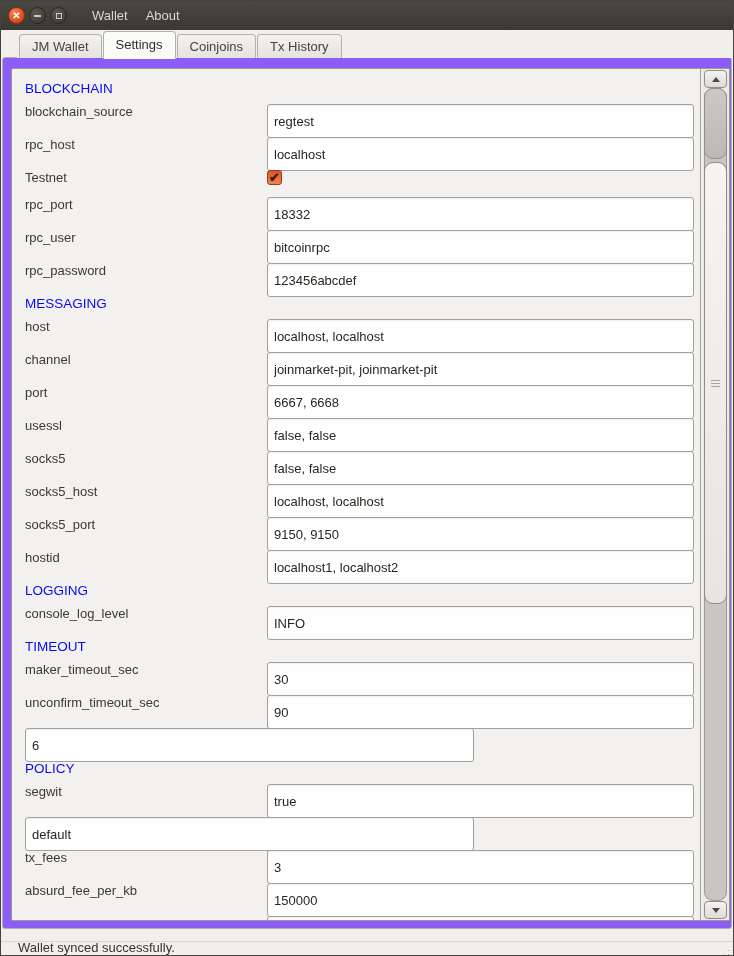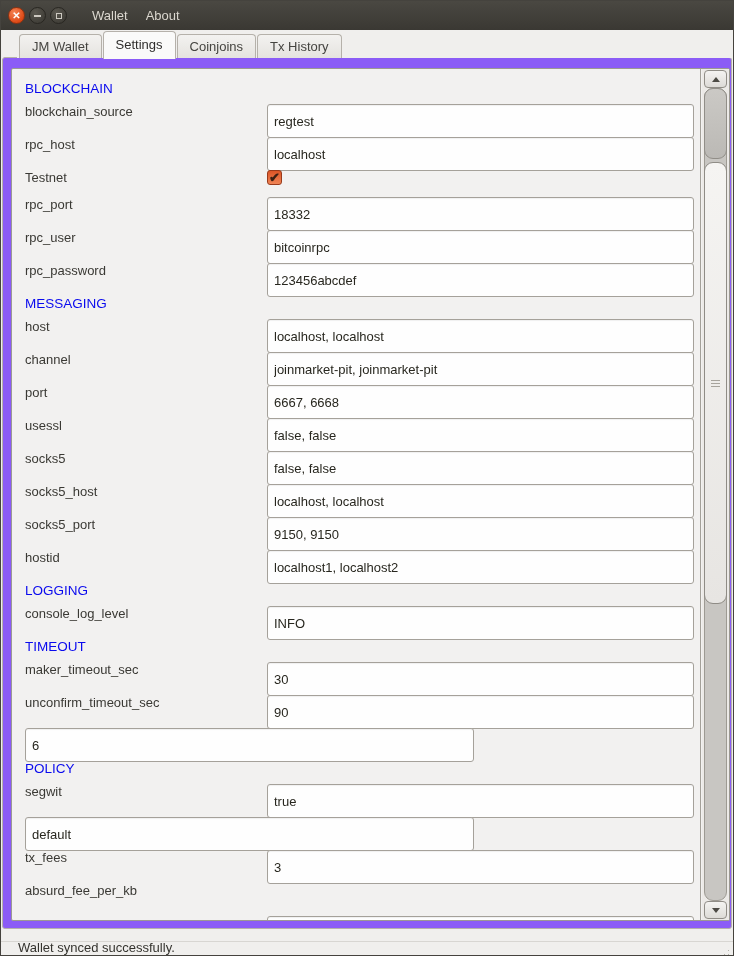--- a/index.html
+++ b/index.html
@@ -215,20 +215,21 @@
             </div>
             <div class="row">
               <input class="field" type="text" value="default" style="">
             </div>
             <div class="row">
               <span class="field-label">tx_fees</span>
               <input class="field" type="text" value="3" style="">
             </div>
             <div class="row">
               <span class="field-label">absurd_fee_per_kb</span>
+              <input class="field" type="text" value="150000" style="">
             </div>
             <div class="row partial">
               <span class="field-label"></span>
               <input class="field" type="text" style="">
             </div>
           </div>
       </div>
       <div class="scrollbar">
         <div class="sb-track"></div>
         <div class="sb-seg-top"></div>

